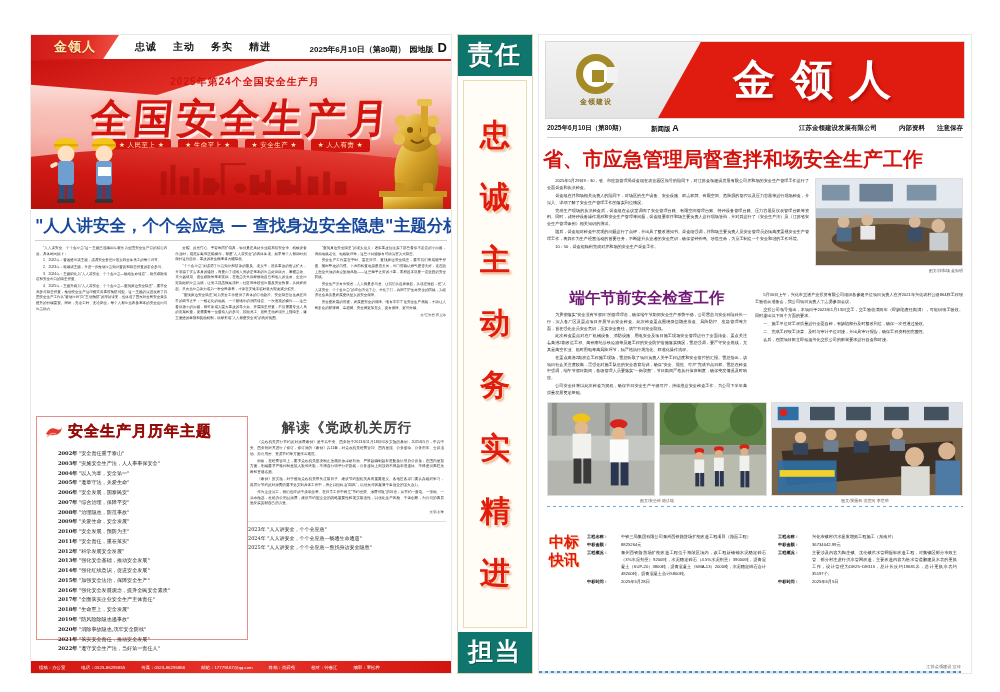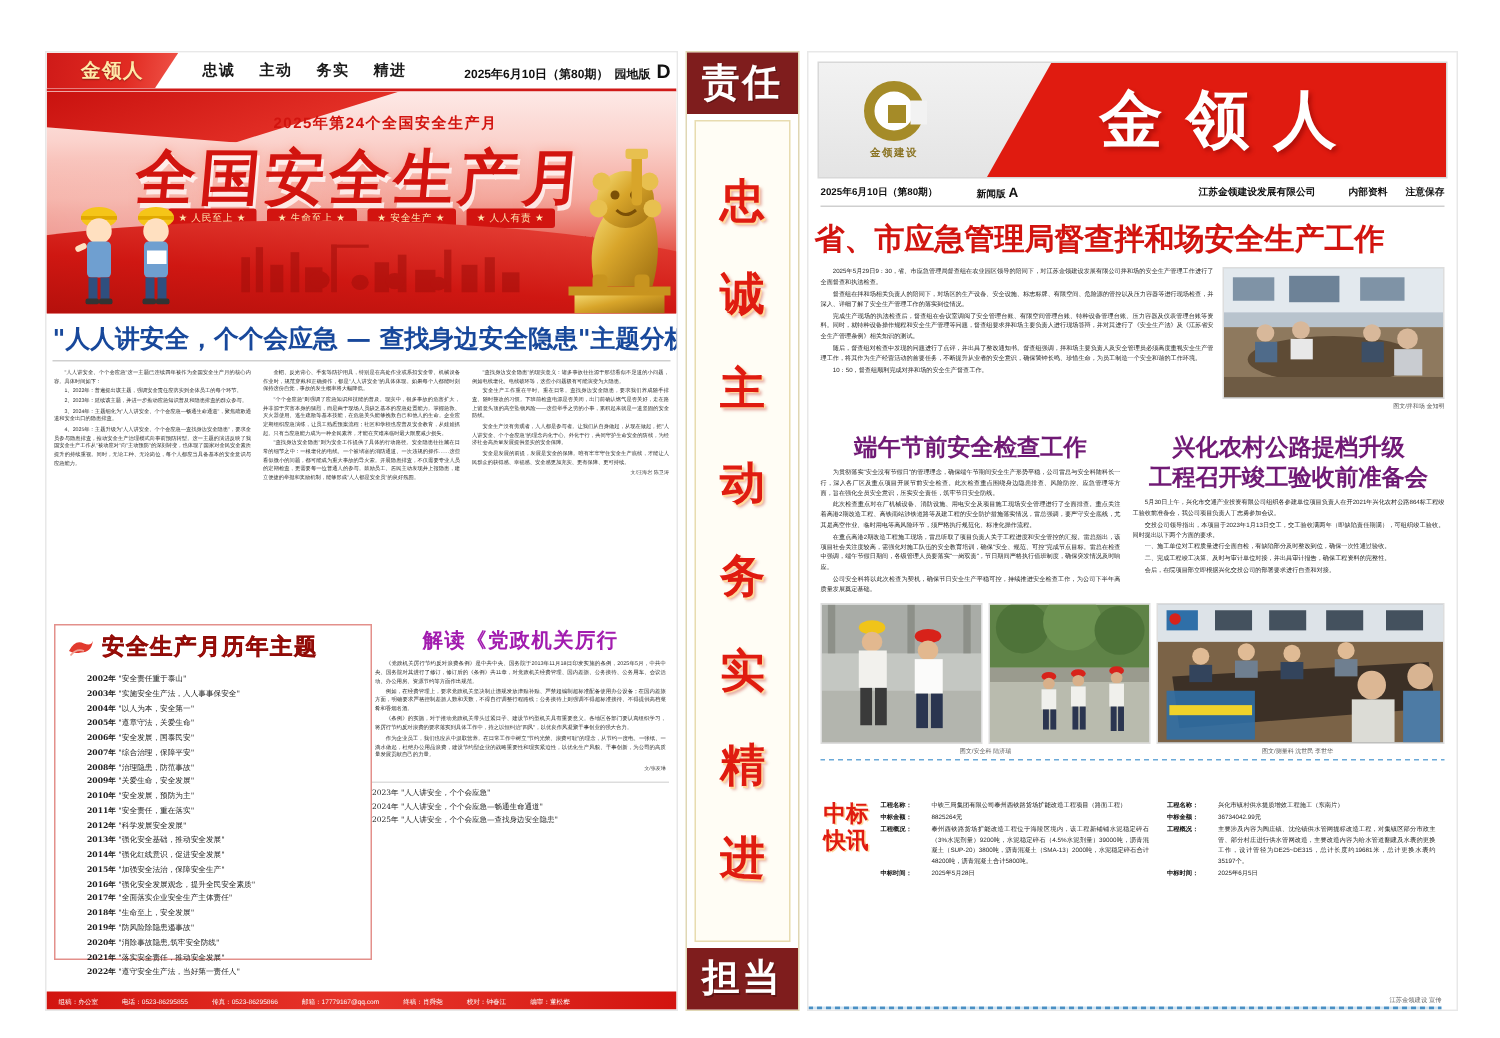--- a/index.html
+++ b/index.html
@@ -51,21 +51,21 @@
     background: linear-gradient(160deg,#c9120f 0%, #e8342a 55%, rgba(232,52,42,0) 100%);
     clip-path: polygon(0 0, 56% 0, 30% 100%, 0 70%);
   }
   .hero-title {
     position:absolute; top:30px; left:0; width:100%; text-align:center;
     font-family:"DejaVu Serif", serif;
     font-size:40px; font-weight:bold; color:#d2140f; letter-spacing:3px;
     text-shadow: 2px 3px 0 rgba(255,255,255,.75), 0 0 6px rgba(255,160,140,.6);
     transform: skewX(-5deg);
   }
-  .hero-sub { position:absolute; top:14px; left:16px; width:100%; text-align:center;
+  .hero-sub { position:absolute; top:14px; left:4px; width:100%; text-align:center;
     font-size:10px; font-weight:bold; color:#d2140f; letter-spacing:1px; }
   .hero-tags { position:absolute; top:78px; left:0; width:100%; display:flex; justify-content:center; gap:7px; }
   .hero-tag {
     background:#d21410; color:#ffe9b0; font-size:6.5px; padding:2px 7px;
     border-radius:2px; letter-spacing:.5px; white-space:nowrap;
   }
   .hero-note {
     position:absolute; top:95px; left:40px; right:40px;
     font-size:4.6px; line-height:1.7; color:#b01612; text-align:center;
   }
@@ -116,21 +116,21 @@
     font-family:"DejaVu Serif", serif;
     font-size:15px; font-weight:bold; color:#d2140f; letter-spacing:1px;
     -webkit-text-stroke: .3px #8d0c08;
   }
   .themes-list { padding: 4px 4px 0 18px; }
   .theme-row { font-size:5.1px; line-height:1.92; color:#1d1d1d; font-family:"DejaVu Serif", serif; white-space:nowrap;}
   .theme-row .yr { font-weight:bold; }
 
   .interp-title {
     text-align:center; font-family:"DejaVu Serif", serif;
-    font-size:13.5px; font-weight:bold; color:#a21caf; line-height:1.35;
+    font-size:13.5px; font-weight:bold; color:#404040; line-height:1.35;
     letter-spacing:1px; margin-bottom:4px; padding-top:2px;
   }
   .interp-body { font-size:3.6px; line-height:1.62; color:#2a2a2a; text-align:justify; padding:0 2px;}
   .interp-body p { text-indent:2em; margin-bottom:1px; }
   .interp-byline { text-align:right; font-size:3.4px; color:#444; margin-top:3px; }
 
   .slogan-box { margin-top:5px; border-top:1px solid #ddd; padding-top:3px; }
   .slogan-row { font-size:5px; line-height:1.85; color:#1d1d1d; font-family:"DejaVu Serif", serif; }
 
   .lp-footer {
@@ -140,21 +140,21 @@
   }
   .lp-footer span { padding:0 8px; white-space:nowrap; }
 
   
   #center-banner {
     position:absolute; left:457px; top:34px; width:76px; height:640px;
     background:#fff; border:1px solid #e0d7b4;
     display:flex; flex-direction:column; align-items:center;
   }
   .cb-cap {
-    width:100%; background:#7f1d1d; color:#fff;
+    width:100%; background:#0f766e; color:#fff;
     font-family:"DejaVu Serif", serif; font-size:25px; font-weight:bold;
     text-align:center; letter-spacing:2px; padding:3px 0 5px;
     text-shadow:1px 1px 0 rgba(0,0,0,.25);
   }
   .cb-mid {
     flex:1; width:64px; margin:4px 0; border:1px solid #e8dcb0;
     background:#fffdf5; display:flex; flex-direction:column;
     align-items:center; justify-content:space-evenly; padding:6px 0;
   }
   .cb-char {
@@ -556,24 +556,20 @@
       <div class="colA">
         <div class="rp-sub-title">端午节前安全检查工作</div>
         <div class="rp-sub-body">
           <p>为贯彻落实"安全没有节假日"的管理理念，确保端午节期间安全生产形势平稳，公司雷总与安全科陆科长一行，深入各厂区及重点项目开展节前安全检查。此次检查重点围绕身边隐患排查、风险防控、应急管理等方面，旨在强化全员安全意识，压实安全责任，筑牢节日安全防线。</p>
           <p>此次检查重点对在厂机械设备、消防设施、用电安全及项目施工现场安全管理进行了全面排查。重点关注着高港2期改造工程、高铁南站涉铁道路等及建工程的安全防护措施落实情况，雷总强调，要严守安全底线，尤其是高空作业、临时用电等高风险环节，须严格执行规范化、标准化操作流程。</p>
           <p>在重点高港2期改造工程施工现场，雷总听取了项目负责人关于工程进度和安全管控的汇报。雷总指出，该项目社会关注度较高，需强化对施工队伍的安全教育培训，确保"安全、规范、可控"完成节点目标。雷总在检查中强调，端午节假日期间，各级管理人员要落实"一岗双责"，节日期间严格执行值班制度，确保突发情况及时响应。</p>
           <p>公司安全科将以此次检查为契机，确保节日安全生产平稳可控，持续推进安全检查工作，为公司下半年高质量发展奠定基础。</p>
         </div>
       </div>
       <div class="colB">
-        <div class="rp-sub-title two-line">
-          <div>兴化农村公路提档升级</div>
-          <div>工程召开竣工验收前准备会</div>
-        </div>
         <div class="rp-sub-body">
           <p>5月30日上午，兴化市交通产业投资有限公司组织各参建单位项目负责人在开2021年兴化农村公路864标工程竣工验收前准备会，我公司项目负责人丁志勇参加会议。</p>
           <p>交投公司领导指出，本项目于2023年1月13日交工，交工验收满两年（即缺陷责任期满），可组织竣工验收。同时提出以下两个方面的要求。</p>
           <p>一、施工单位对工程质量进行全面自检，有缺陷部分及时整改到位，确保一次性通过验收。</p>
           <p>二、完成工程竣工决算、及时与审计单位对接，并出具审计报告，确保工程资料的完整性。</p>
           <p>会后，在院项目部立即根据兴化交投公司的部署要求进行自查和对接。</p>
         </div>
       </div>
     </div>
 

